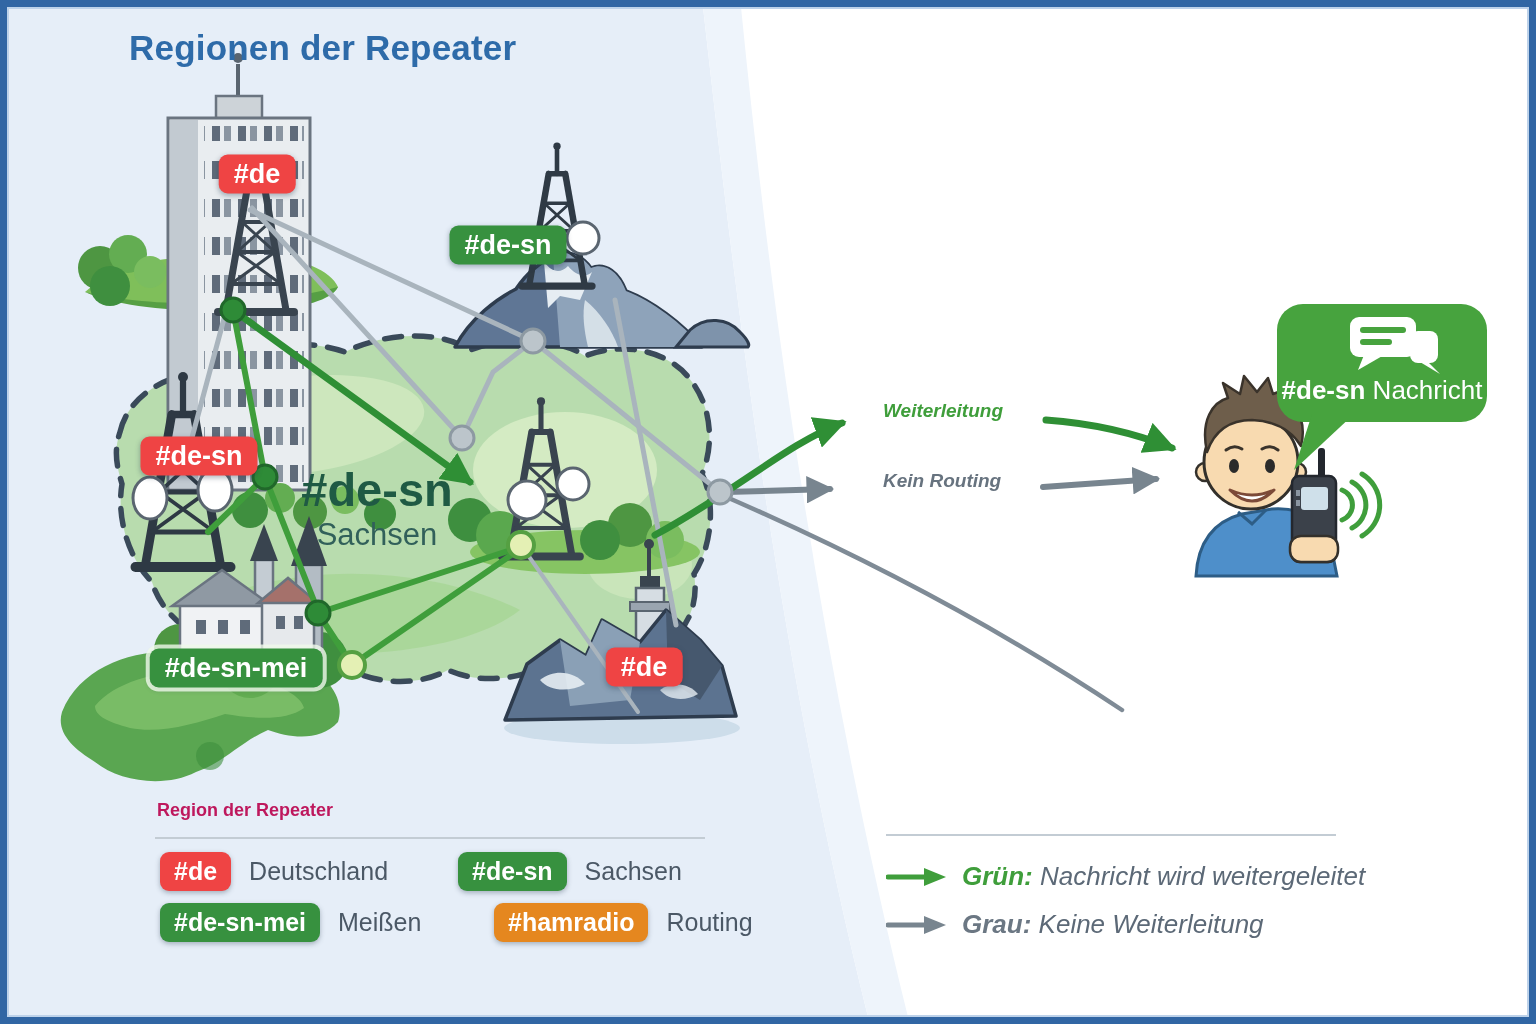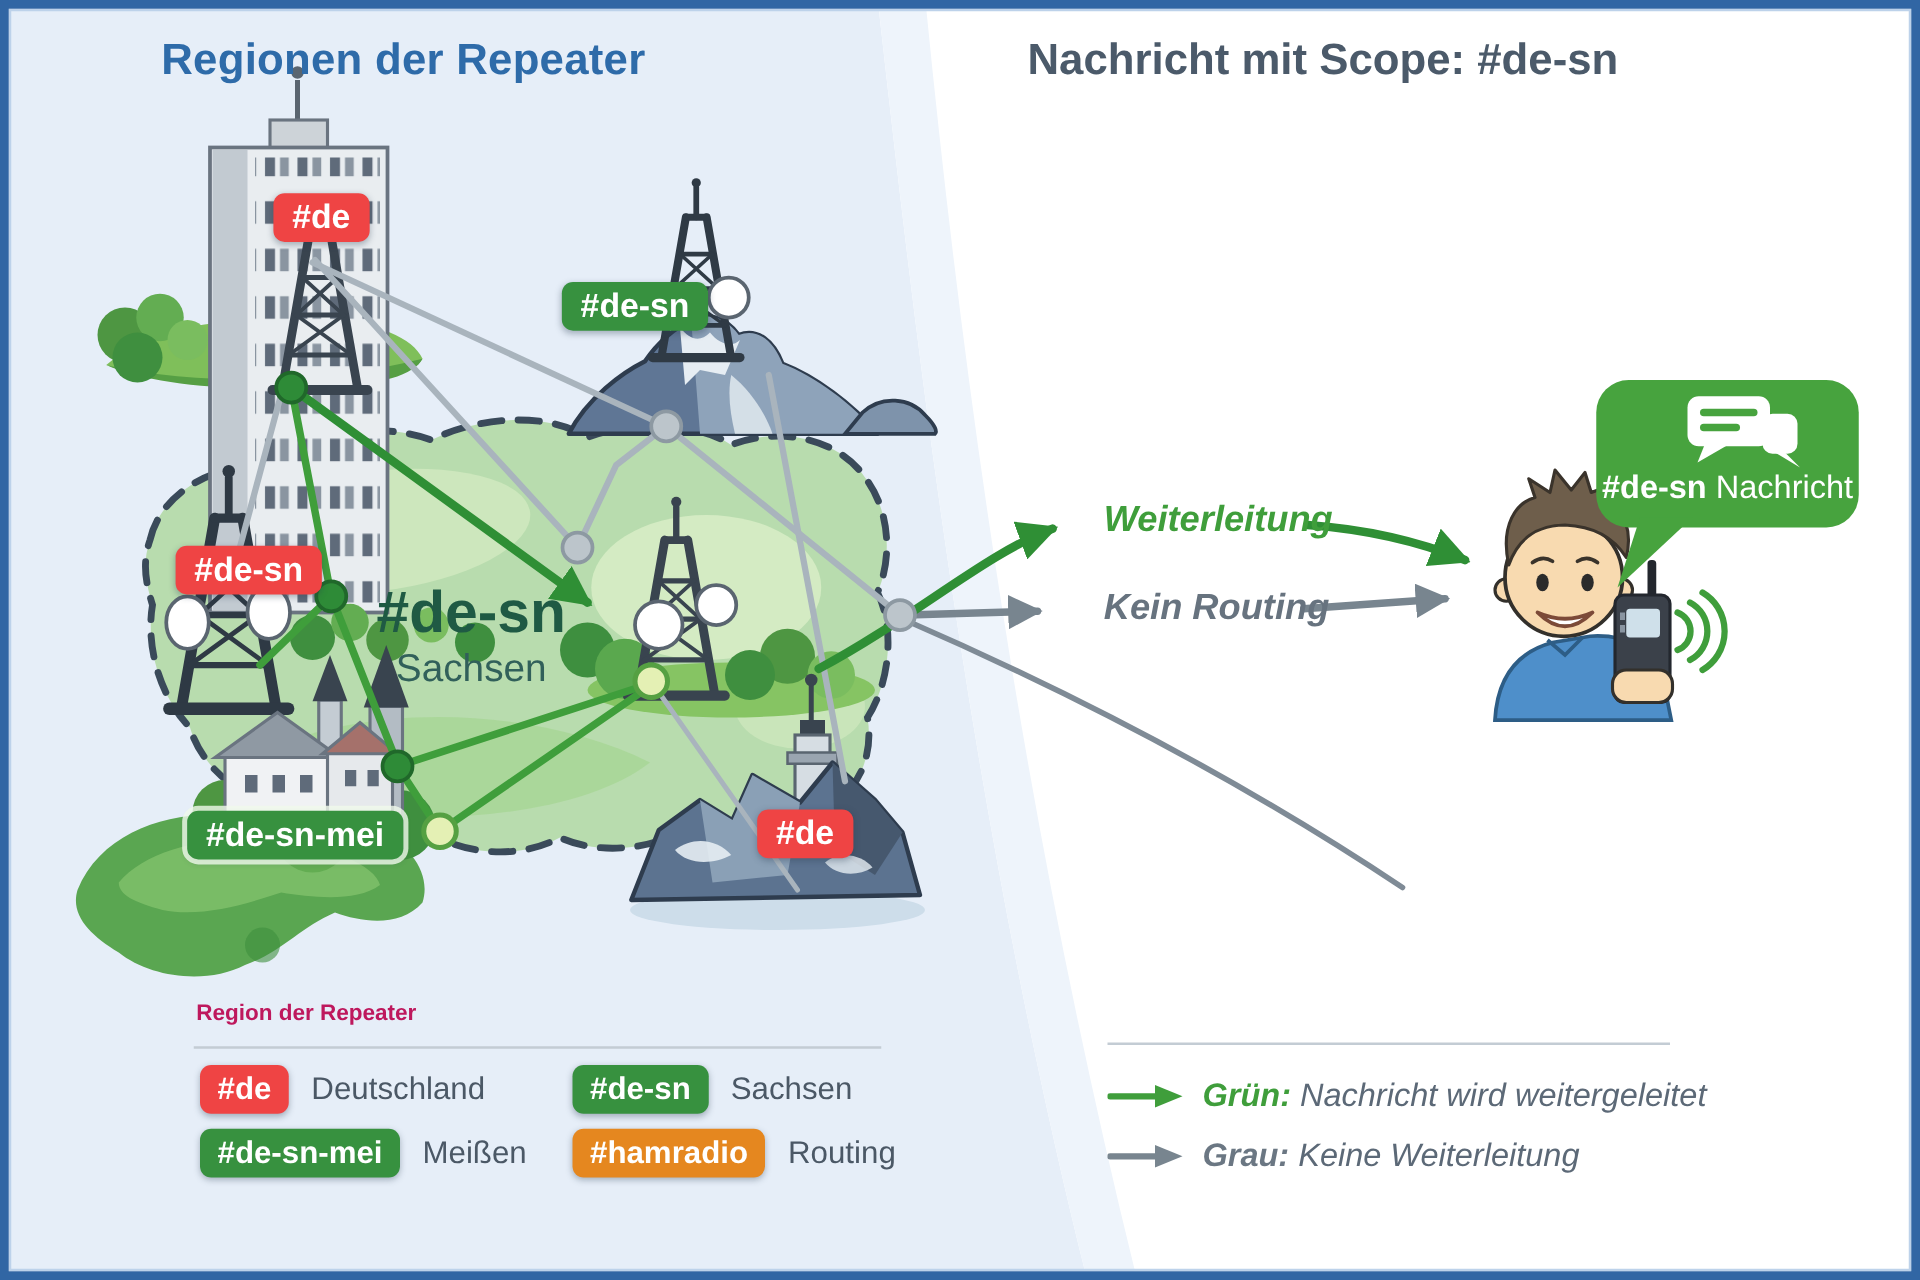--- a/index.html
+++ b/index.html
@@ -19,28 +19,28 @@
   .title-right{left:822px;top:28px;font-size:35px;font-weight:700;color:#4b5a6a;}
 
   .badge{
     transform:translate(-50%,-50%);
     color:#fff;font-weight:700;border-radius:9px;
     padding:4px 15px;box-shadow:0 2px 5px rgba(40,60,80,.35);
   }
   .badge.map{font-size:27px;}
   .badge-blue{background:#ef4444;}
   .badge-green{background:#37913f;}
-  .badge-orange{background:#e5871f;}
+  .badge-orange{background:#e5871f;margin-left:36px;}
   .badge.halo{box-shadow:0 0 0 4px rgba(240,250,235,.8),0 2px 5px rgba(40,60,80,.35);}
 
   .region-label{left:377px;top:508px;transform:translate(-50%,-50%);text-align:center;}
   .region-label .tag{font-size:47px;font-weight:700;color:#1f5a44;line-height:1.1;}
   .region-label .name{font-size:31px;font-weight:500;color:#31605a;line-height:1.2;}
 
-  .flow-label{font-size:29px;font-style:italic;font-weight:600;}
+  .flow-label{font-size:19px;font-style:italic;font-weight:600;}
   .flow-forward{left:883px;top:400px;color:#3f9e3b;}
   .flow-none{left:883px;top:470px;color:#67737f;}
 
   .bubble-text{left:1382px;top:390px;transform:translate(-50%,-50%);
     color:#fff;font-size:26px;}
   .bubble-text .b{font-weight:700;}
 
   .legend-title{font-size:18px;font-weight:700;color:#be185d;text-align:right;}
   .lt-left{left:157px;top:800px;}
   .lt-right{left:888px;top:797px;}
@@ -299,21 +299,20 @@
       <path d="M1364,355 L1384,355 L1358,370 Z" fill="#ffffff"></path>
       <rect x="1410" y="331" width="28" height="32" rx="8" fill="#ffffff"></rect>
       <path d="M1426,360 L1440,374 L1420,362 Z" fill="#ffffff"></path>
     </g>
   </g>
 </svg>
 
   <div class="frame"></div>
 
   <div class="ovl title-left">Regionen der Repeater</div>
-  <div class="ovl title-right">Nachricht mit Scope: #de-sn</div>
 
   <div class="ovl badge map badge-blue" style="left:257px;top:174px;">#de</div>
   <div class="ovl badge map badge-green" style="left:508px;top:245px;">#de-sn</div>
   <div class="ovl badge map badge-blue" style="left:199px;top:456px;">#de-sn</div>
   <div class="ovl badge map badge-green halo" style="left:236px;top:668px;">#de-sn-mei</div>
   <div class="ovl badge map badge-blue" style="left:644px;top:667px;">#de</div>
 
   <div class="ovl region-label">
     <div class="tag">#de-sn</div>
     <div class="name">Sachsen</div>

